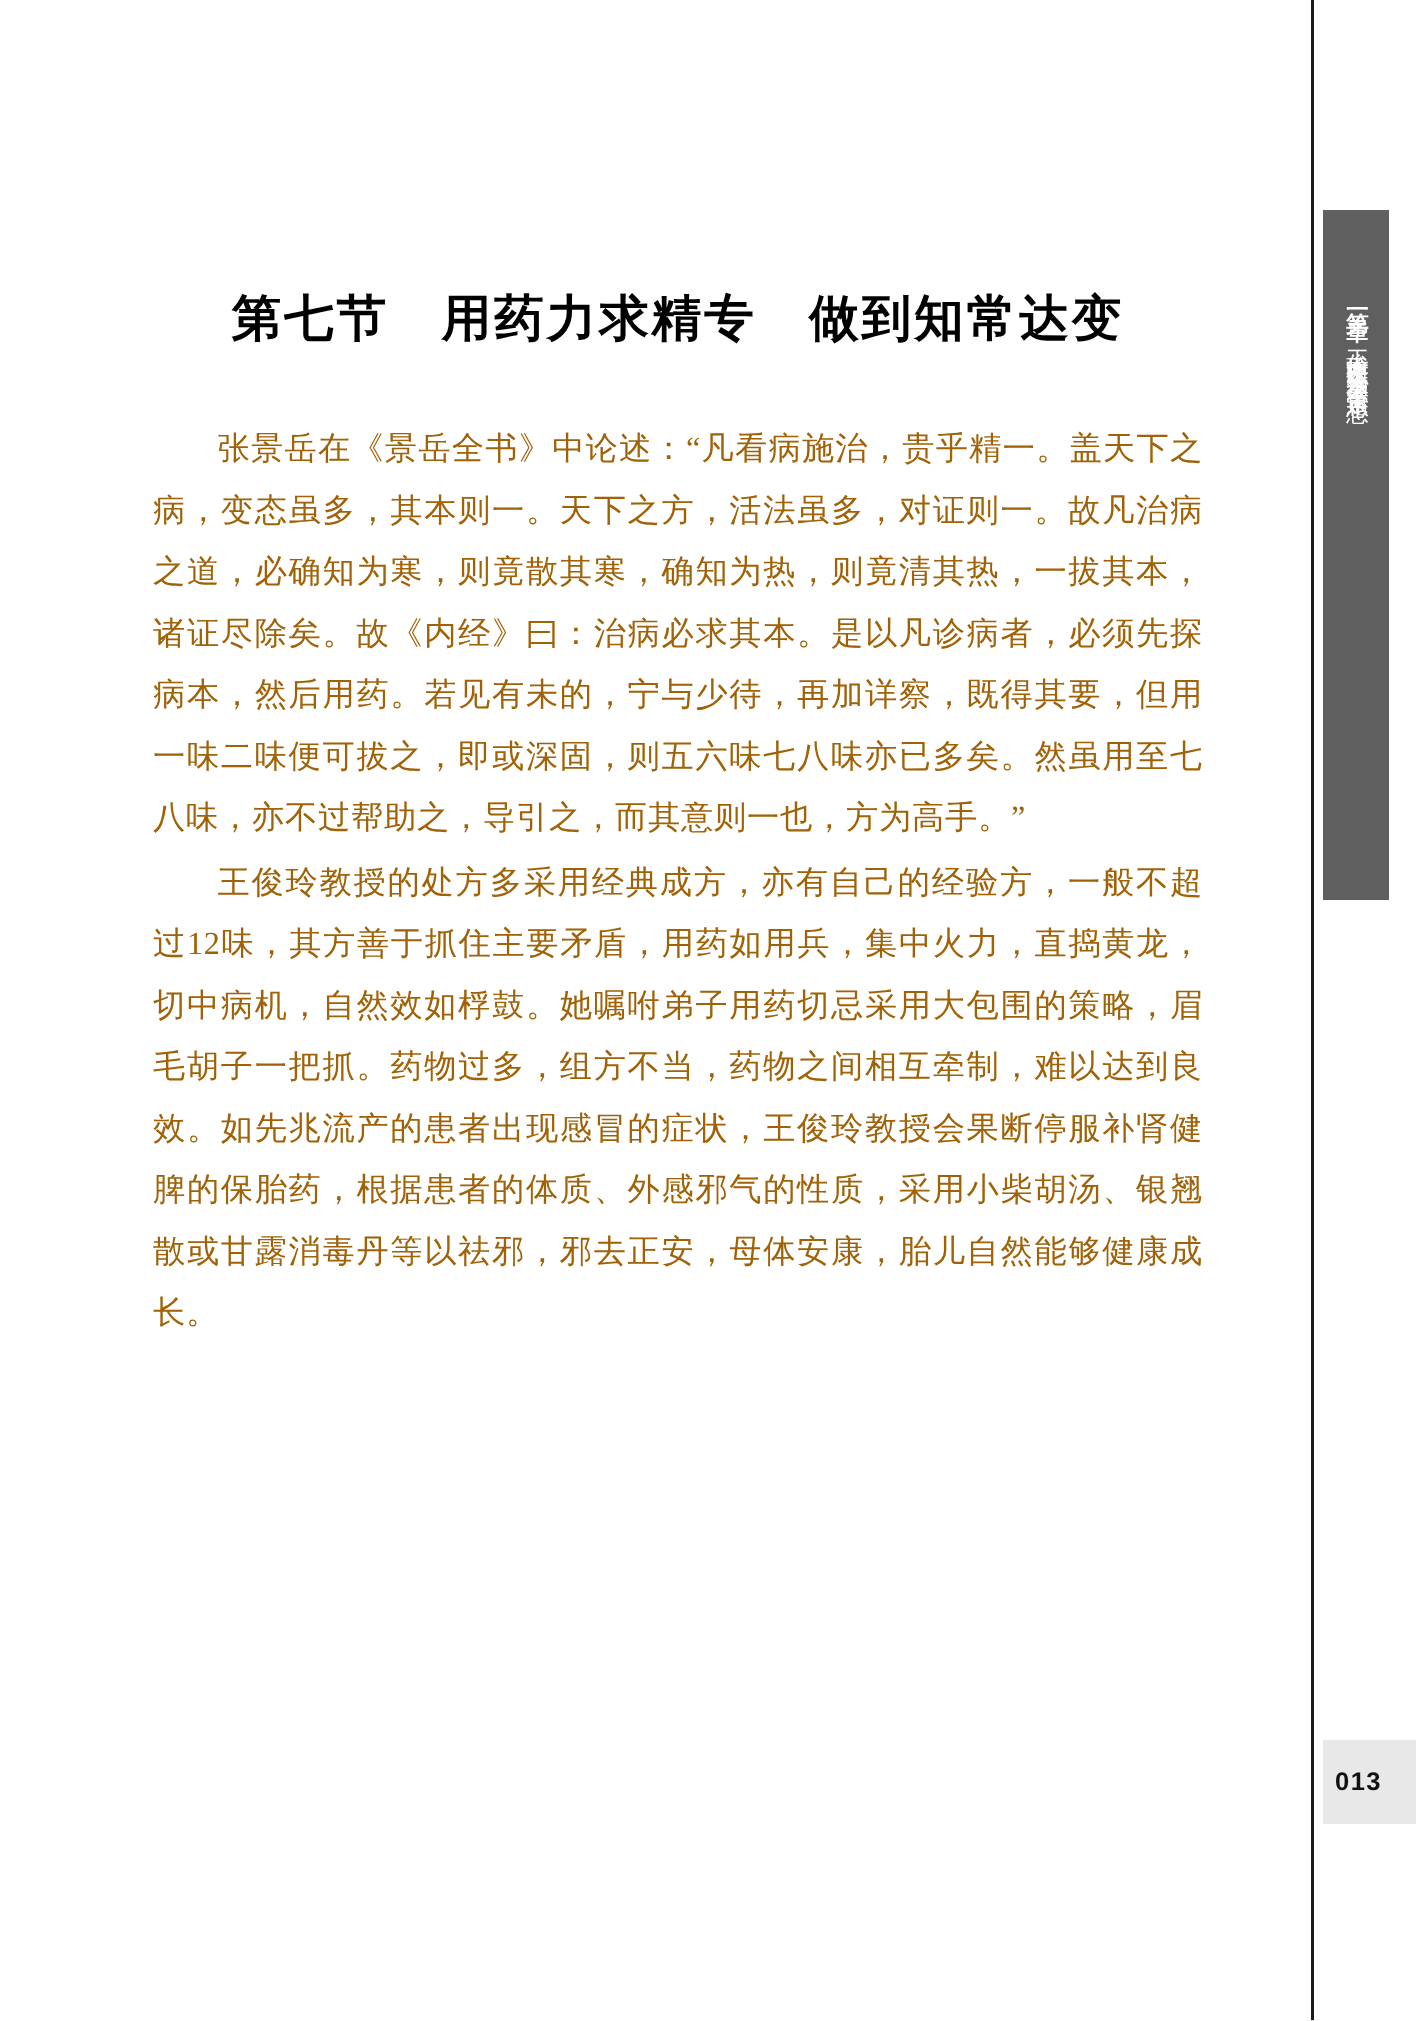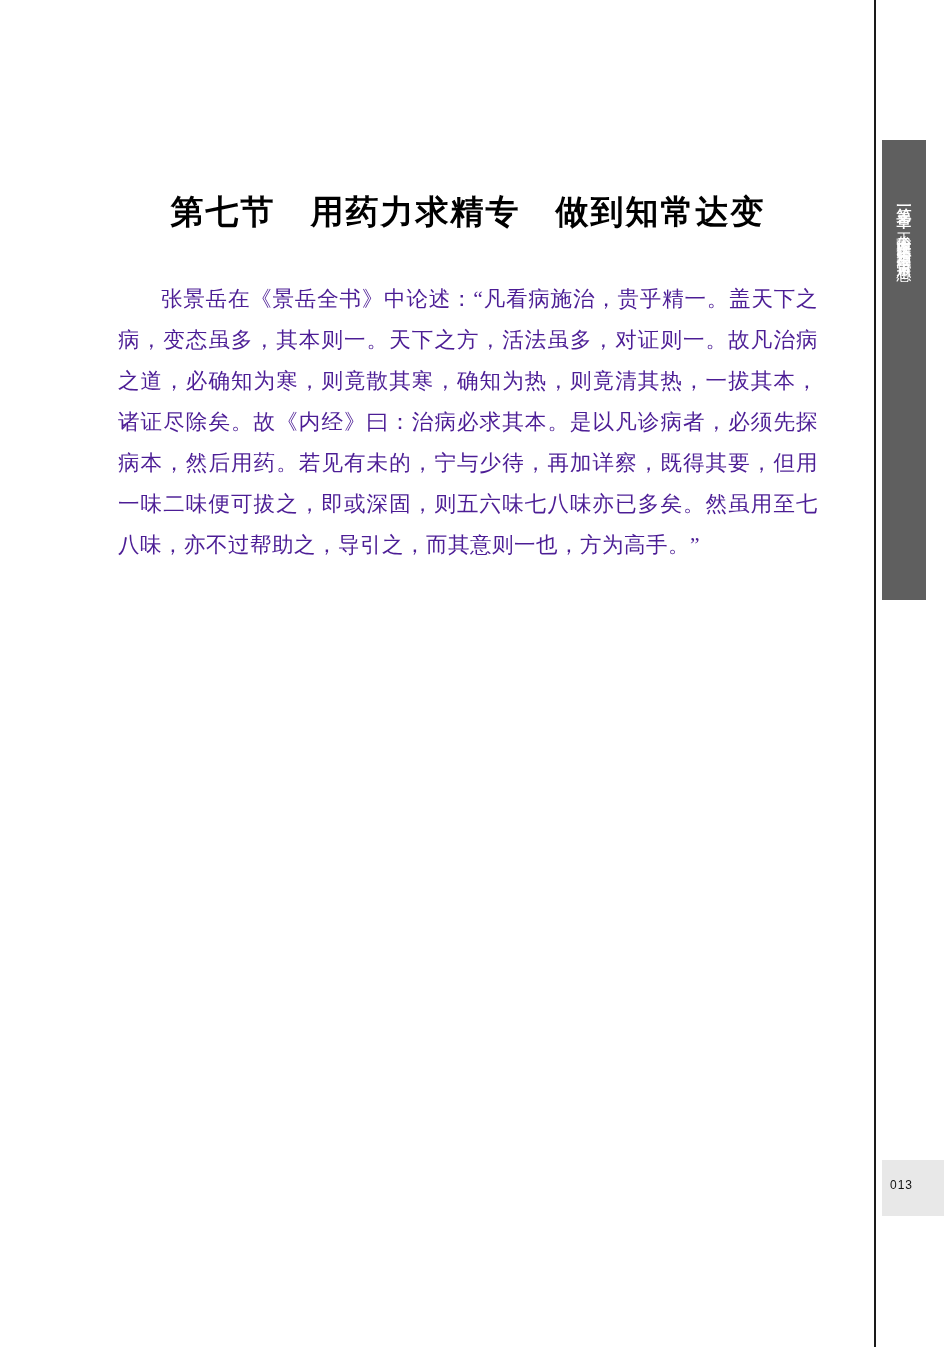--- a/index.html
+++ b/index.html
@@ -61,30 +61,30 @@
     width: 62px;
     height: 56px;
     background: #e8e8e8;
   }
   .folio {
     position: absolute;
     left: 890px;
     top: 1178px;
     width: 48px;
     font-family: "Liberation Sans", "DejaVu Sans", sans-serif;
-    font-size: 12px;
-    font-weight: normal;
+    font-size: 17px;
+    font-weight: bold;
     color: #111111;
     letter-spacing: 1px;
   }
 
   
   .content {
     position: absolute;
-    left: 118px;
+    left: 102px;
     top: 190px;
     width: 700px;
   }
 
   h1.section-title {
     margin: 0 0 44px 0;
     font-family: "DejaVu Serif", "Liberation Serif", serif;
     font-weight: bold;
     font-size: 33px;
     letter-spacing: 2px;
@@ -93,21 +93,21 @@
     white-space: pre;
   }
 
   p.body-par {
     margin: 0 0 2px 0;
     font-size: 21.5px;
     line-height: 41px;
     text-align: justify;
     text-indent: 2em;
     letter-spacing: 0.5px;
-    color: #4c1d95;
+    color: #a16207;
   }
 
   sup.fnref {
     font-size: 13px;
     vertical-align: super;
     letter-spacing: 0;
   }
 </style>
 </head>
 <body>
@@ -125,15 +125,16 @@
   <div class="folio-box"></div>
   <div class="folio">013</div>
 
   <div class="content">
 
     <h1 class="section-title">第七节　用药力求精专　做到知常达变</h1>
 
     <p class="body-par">张景岳在《景岳全书》中论述：“凡看病施治，贵乎精一。盖天下之病，变态虽多，其本则一。天下之方，活法虽多，对证则一。故凡治病之道，必确知为寒，则竟散其寒，确知为热，则竟清其热，一拔其本，诸证尽除矣。故《内经》曰：治病必求其本。是以凡诊病者，必须先探病本，然后用药。若见有未的，宁与少待，再加详察，既得其要，但用一味二味便可拔之，即或深固，则五六味七八味亦已多矣。然虽用至七八味，亦不过帮助之，导引之，而其意则一也，方为高手。”</p>
 
 
+    <p class="body-par">王俊玲教授的处方多采用经典成方，亦有自己的经验方，一般不超过12味，其方善于抓住主要矛盾，用药如用兵，集中火力，直捣黄龙，切中病机，自然效如桴鼓。她嘱咐弟子用药切忌采用大包围的策略，眉毛胡子一把抓。药物过多，组方不当，药物之间相互牵制，难以达到良效。如先兆流产的患者出现感冒的症状，王俊玲教授会果断停服补肾健脾的保胎药，根据患者的体质、外感邪气的性质，采用小柴胡汤、银翘散或甘露消毒丹等以祛邪，邪去正安，母体安康，胎儿自然能够健康成长。</p>
 
   </div>
 </div>
 
 </body></html>

